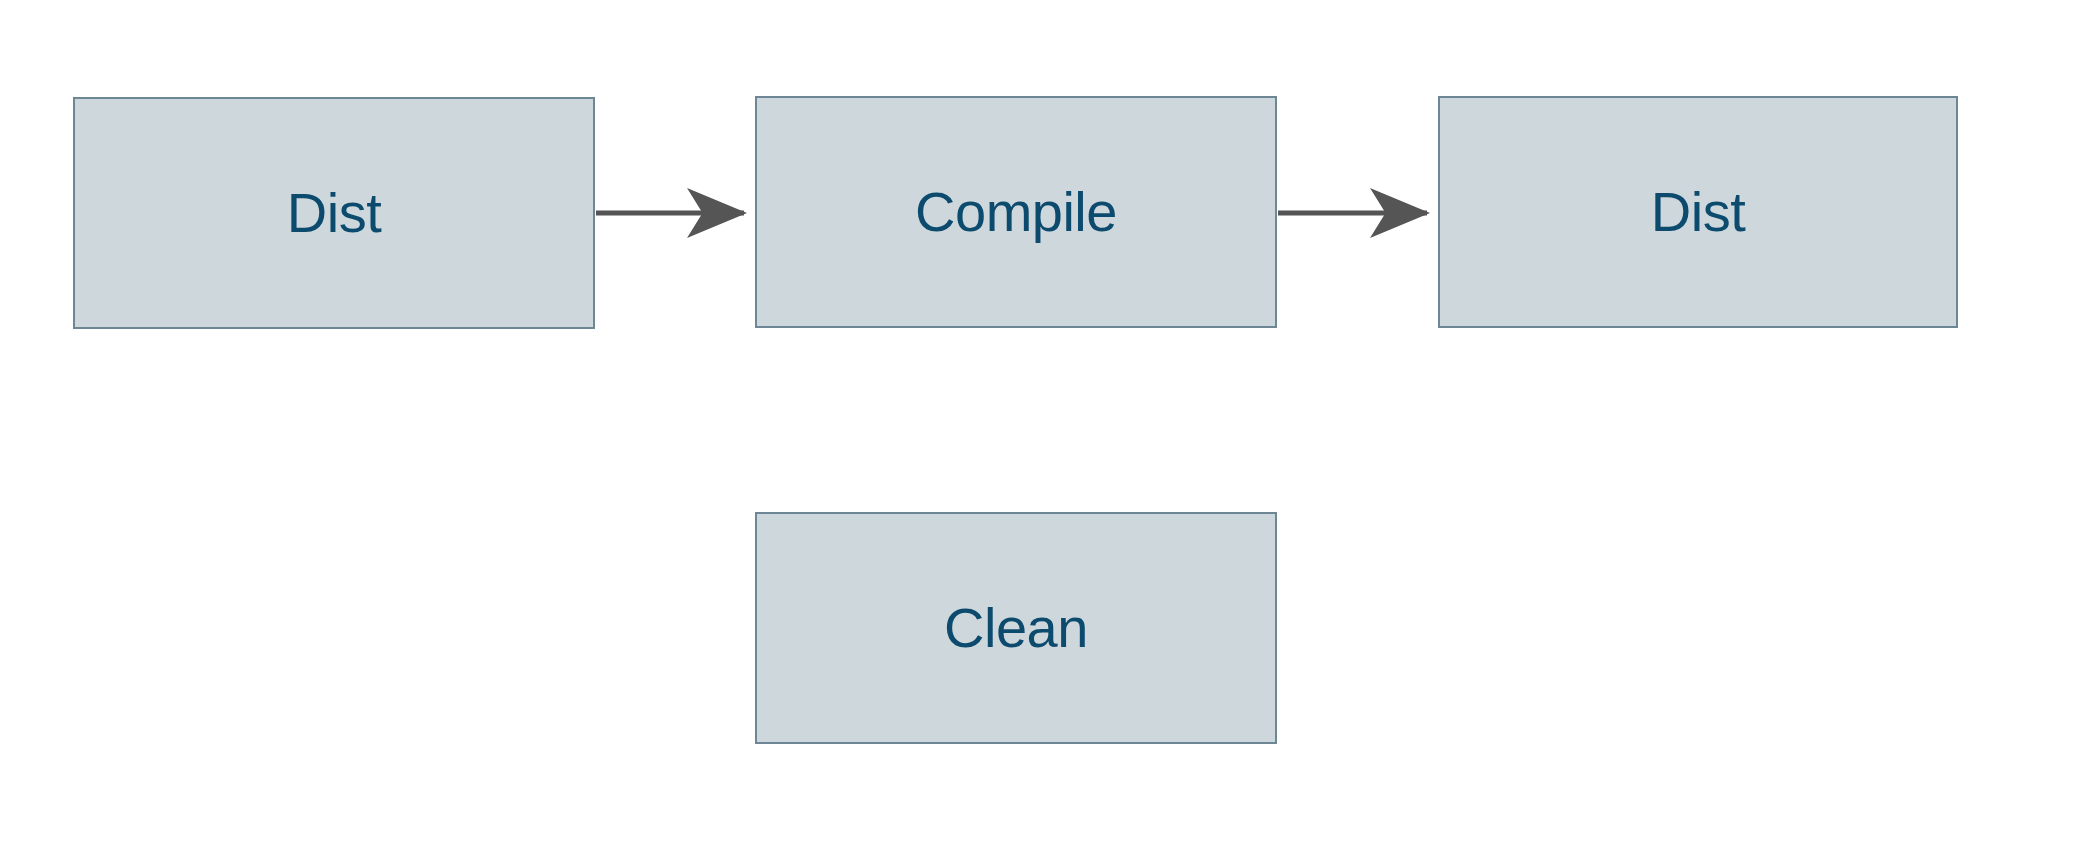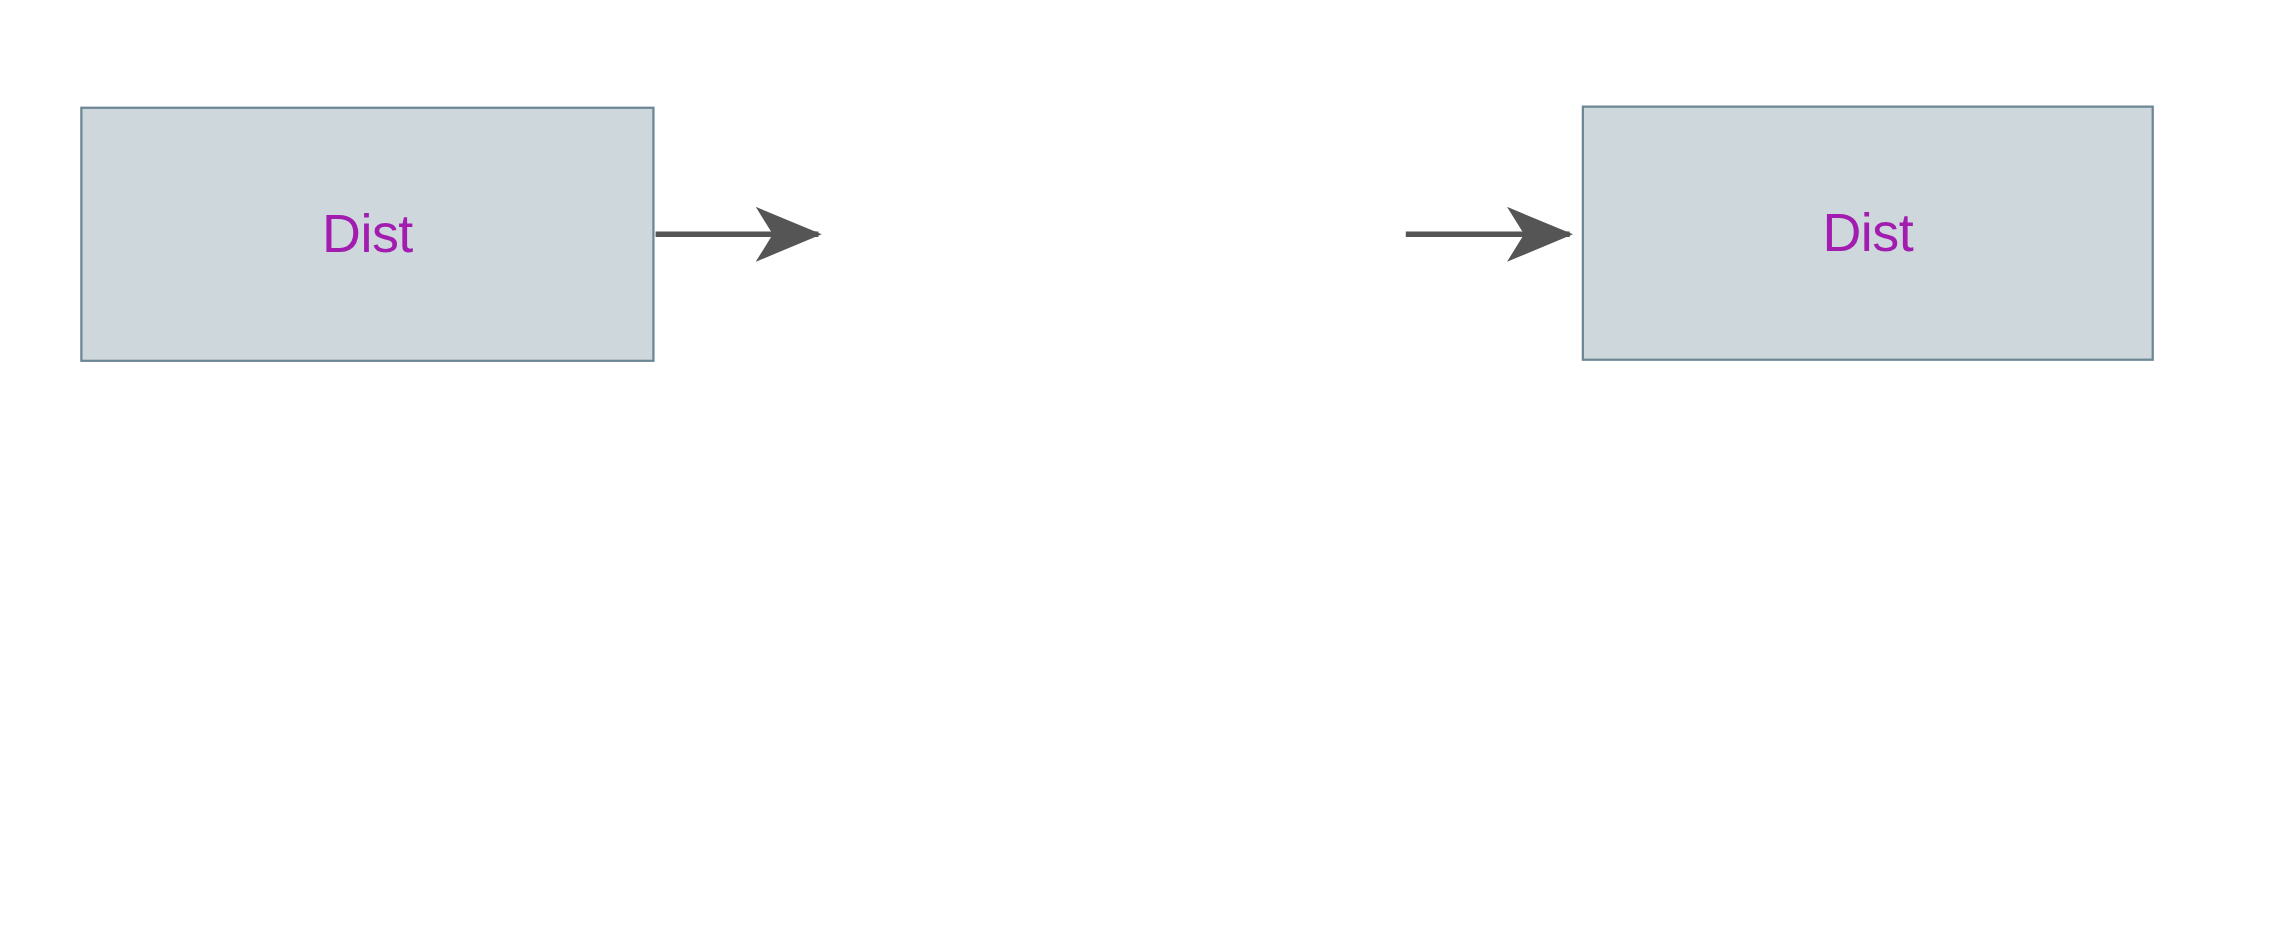--- a/index.html
+++ b/index.html
@@ -22,23 +22,23 @@
     position: absolute;
     box-sizing: border-box;
     background: #ced8dc;
     border: 2px solid #6e8795;
     display: flex;
     align-items: center;
     justify-content: center;
   }
   .node-label {
     font-family: "Liberation Sans", sans-serif;
-    font-size: 49px;
+    font-size: 56px;
     line-height: 1;
-    color: #a21caf;
+    color: #0c4a6e;
     letter-spacing: -0.5px;
     white-space: nowrap;
     user-select: none;
   }
   
   #node-dist    { left: 73px;   top: 97px; width: 522px; height: 232px; }
   #node-compile { left: 755px;  top: 96px; width: 522px; height: 232px; }
   #node-init    { left: 1438px; top: 96px; width: 520px; height: 232px; }
   #node-clean   { left: 755px;  top: 512px; width: 522px; height: 232px; }
 
@@ -71,19 +71,25 @@
 
     <g>
       <line x1="1278" y1="213" x2="1427" y2="213" stroke="#555555" stroke-width="5" marker-end="url(#arrow-dart)"></line>
     </g>
   </svg>
 
   <div class="node" id="node-dist">
     <span class="node-label">Dist</span>
   </div>
 
+  <div class="node" id="node-compile">
+    <span class="node-label">Compile</span>
+  </div>
 
   <div class="node" id="node-init">
     <span class="node-label">Dist</span>
   </div>
 
+  <div class="node" id="node-clean">
+    <span class="node-label">Clean</span>
+  </div>
 
 </div>
 
 </body></html>

